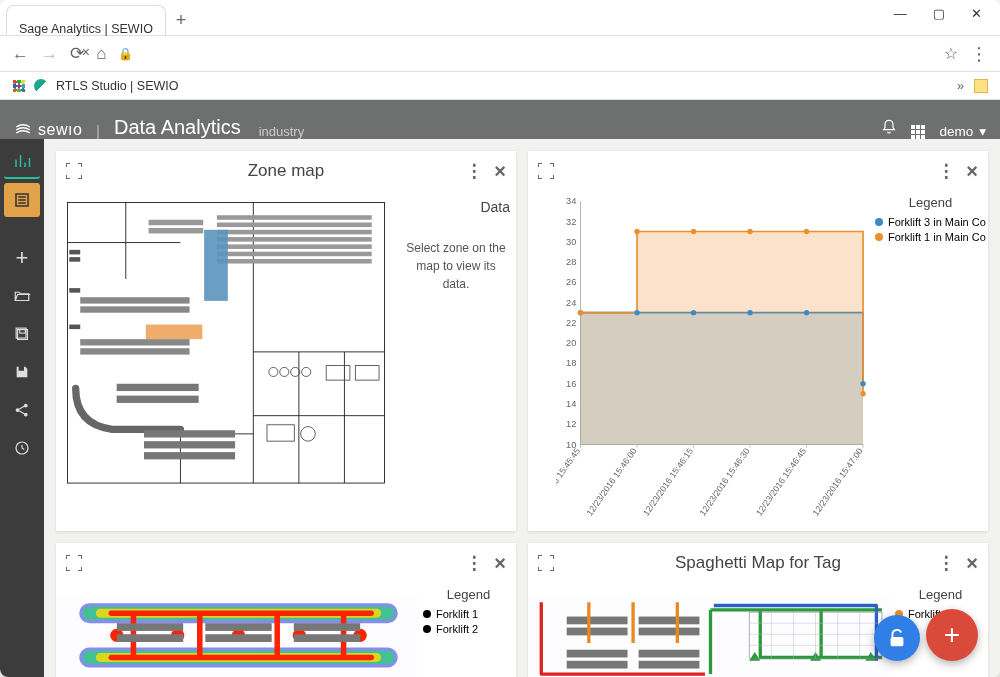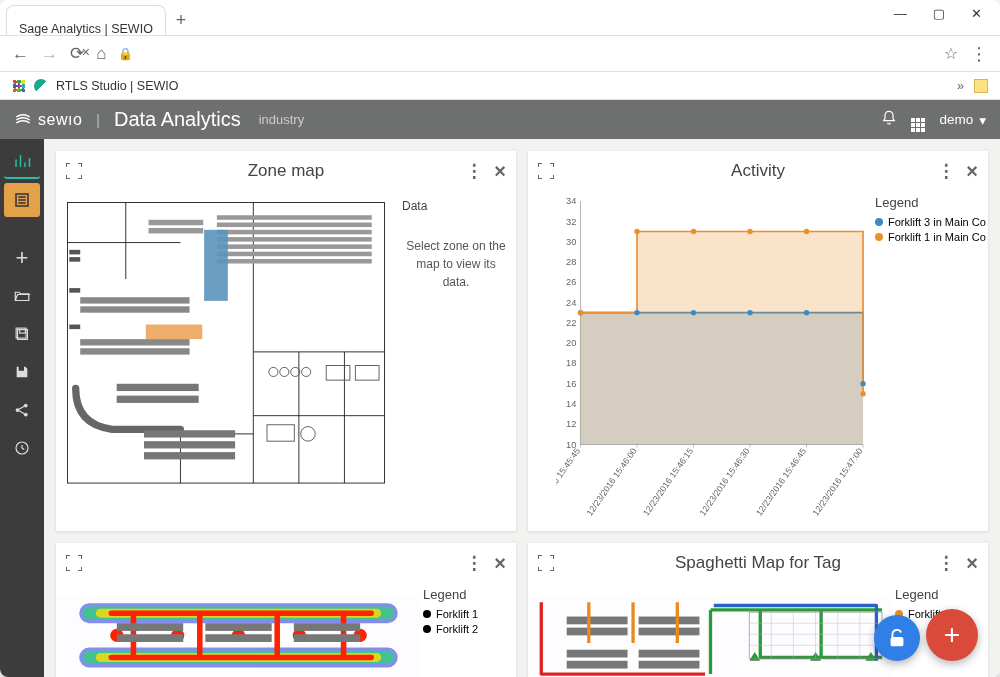--- a/index.html
+++ b/index.html
@@ -34,21 +34,21 @@
   radial-gradient(circle at 20% 80%, #a73 2px, transparent 2px),
   radial-gradient(circle at 50% 80%, #7a3 2px, transparent 2px),
   radial-gradient(circle at 80% 80%, #37a 2px, transparent 2px);
 }
 .bk-sewio { width:14px; height:14px; border-radius:50%; background:linear-gradient(135deg,#1aa88a 50%,#fff 50%); display:inline-block; }
 .bk-right { margin-left:auto; display:flex; gap:10px; align-items:center; color:#5f6368; }
 .bk-square { width:14px; height:14px; background:#ffe082; border:1px solid #dcb74f; }
 
 
 .app { height: calc(100% - 100px); display: flex; flex-direction: column; background:#fff; }
-.app-header { height: 39px; background: #6E6F6F; color: #fff; display: flex; align-items: center; padding: 0 14px; gap: 14px; font-size: 14px; }
+.app-header { height: 39px; background: #6E6F6F; color: #fff; display: flex; align-items: flex-end; padding: 0 14px; gap: 14px; font-size: 14px; }
 .app-header .logo { display:flex; align-items:center; gap:6px; font-weight:300; letter-spacing:0.5px; font-size:16px; }
 .app-header .logo svg { width:18px; height:18px; }
 .app-header .sep { color:#bbb; }
 .app-header .title { font-size: 20px; font-weight: 300; }
 .app-header .crumb { color:#ccc; font-size:13px; margin-left:4px; }
 .app-header .spacer { flex:1; }
 .hicon { font-size:16px; cursor:pointer; }
 .grid-icon { display:inline-grid; grid-template-columns:repeat(3,4px); grid-template-rows:repeat(3,4px); gap:1px; }
 .grid-icon span { background:#fff; }
 
@@ -77,26 +77,26 @@
 .card-head .right { margin-left:auto; display:flex; gap:12px; align-items:center; color:#666; }
 .dots-v { font-size:18px; font-weight:bold; letter-spacing:-1px; }
 .close-x { font-size:20px; font-weight:bold; }
 
 .card-body { flex:1; display:flex; overflow:hidden; }
 
 
 .zonemap { flex:1; position:relative; background:#fff; }
 .floorplan { position:absolute; inset:6px; }
 .zonemap-side { width:120px; text-align:center; padding:8px 6px; font-size:12px; color:#555; }
-.zonemap-side h4 { text-align:left; font-weight:500; font-size:12px; color:#444; margin-bottom:24px; }
+.zonemap-side h4 { text-align:right; font-weight:500; font-size:14px; color:#444; margin-bottom:24px; }
 
 
 .chart { flex:1; position:relative; padding:6px 4px 4px 28px; }
 .chart-legend { width:115px; padding:4px 2px; font-size:11px; }
-.chart-legend h4 { text-align:left; font-weight:400; font-size:13px; color:#444; margin-bottom:6px; }
+.chart-legend h4 { text-align:center; font-weight:400; font-size:13px; color:#444; margin-bottom:6px; }
 .leg-item { display:flex; align-items:center; gap:5px; margin-bottom:3px; white-space:nowrap; overflow:hidden; }
 .leg-dot { width:8px; height:8px; border-radius:50%; flex-shrink:0; }
 
 
 .heatmap-img, .spaghetti-img { flex:1; position:relative; overflow:hidden; }
 
 
 .fab { position:absolute; bottom:16px; width:46px; height:46px; border-radius:50%; display:flex; align-items:center; justify-content:center; color:#fff; box-shadow:0 3px 8px rgba(0,0,0,0.3); font-size:22px; }
 .fab.blue { right:80px; background:#2f7fe6; }
 .fab.red { right:22px; background:#d94a3a; width:52px; height:52px; font-size:28px; }
@@ -316,21 +316,20 @@
         </div>
 
         <div class="card">
           <div class="card-head">
             <span class="corners">
                 <i></i>
                 <i></i>
                 <i></i>
                 <i></i>
               </span>
-            <span class="ctitle">Activity</span>
             <div class="right">
               <span class="dots-v">⋮</span>
               <span class="close-x">×</span>
             </div>
           </div>
           <div class="card-body">
             <div class="chart">
               <svg id="activity-svg" viewBox="0 0 300 320" width="100%" height="100%">
                   <text x="18" y="243" font-size="9" fill="#666" text-anchor="end">10</text>
                   <text x="18" y="223.33333333333331" font-size="9" fill="#666" text-anchor="end">12</text>

